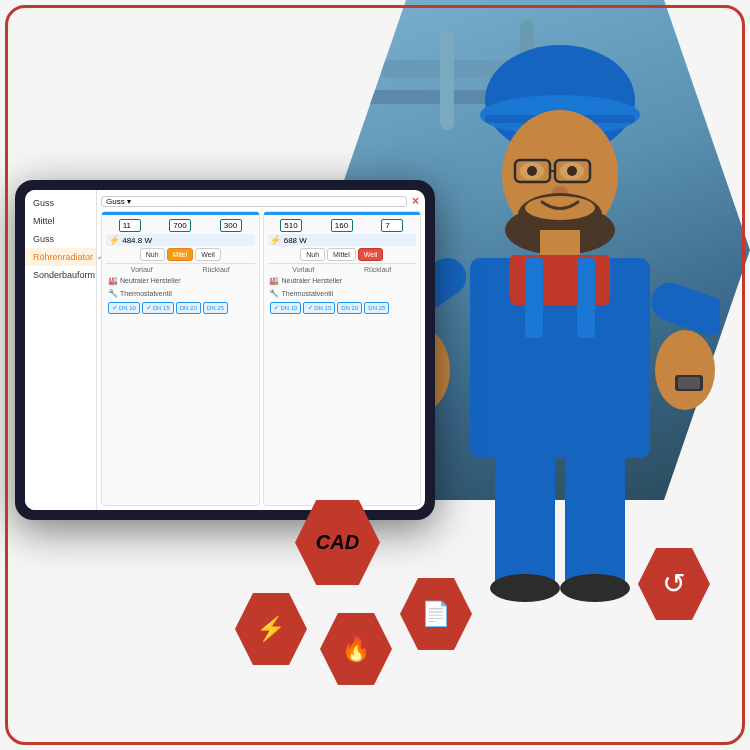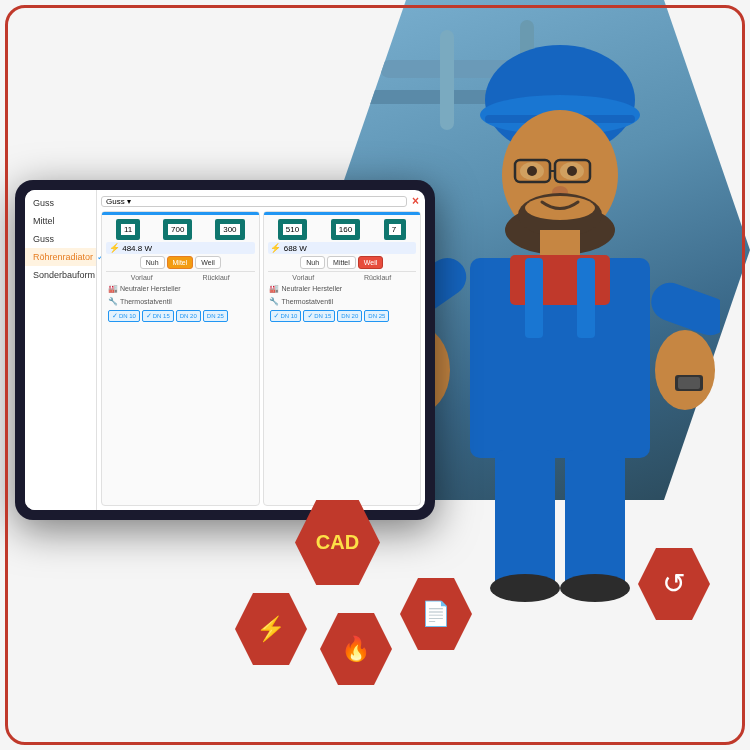--- a/index.html
+++ b/index.html
@@ -167,21 +167,21 @@
       background: #fafafa;
     }
 
     .card-numbers {
       display: flex;
       gap: 3px;
       justify-content: space-around;
     }
 
     .num-box {
-      border: 5px solid #0f766e;
+      border: 1px solid #0f766e;
       border-radius: 2px;
       padding: 1px 3px;
       font-size: 8px;
       text-align: left;
       background: #fff;
       min-width: 22px;
     }
 
     .power-display {
       display: flex;
@@ -364,23 +364,24 @@
       z-index: 40;
     }
 
     .icon-text {
       color: #fff;
       font-size: 24px;
       line-height: 1;
     }
 
     .cad-text {
-      color: #fde047;
+      color: #000000;
       font-size: 20px;
       font-weight: bold;
+      font-style: italic;
     }
 
     
     .photo-hex-bg {
       position: absolute;
       right: 0px;
       top: 0px;
       width: 430px;
       height: 500px;
       background: linear-gradient(160deg, #7ab0d0 0%, #5a90b0 40%, #3a6888 70%, #2a4858 100%);

